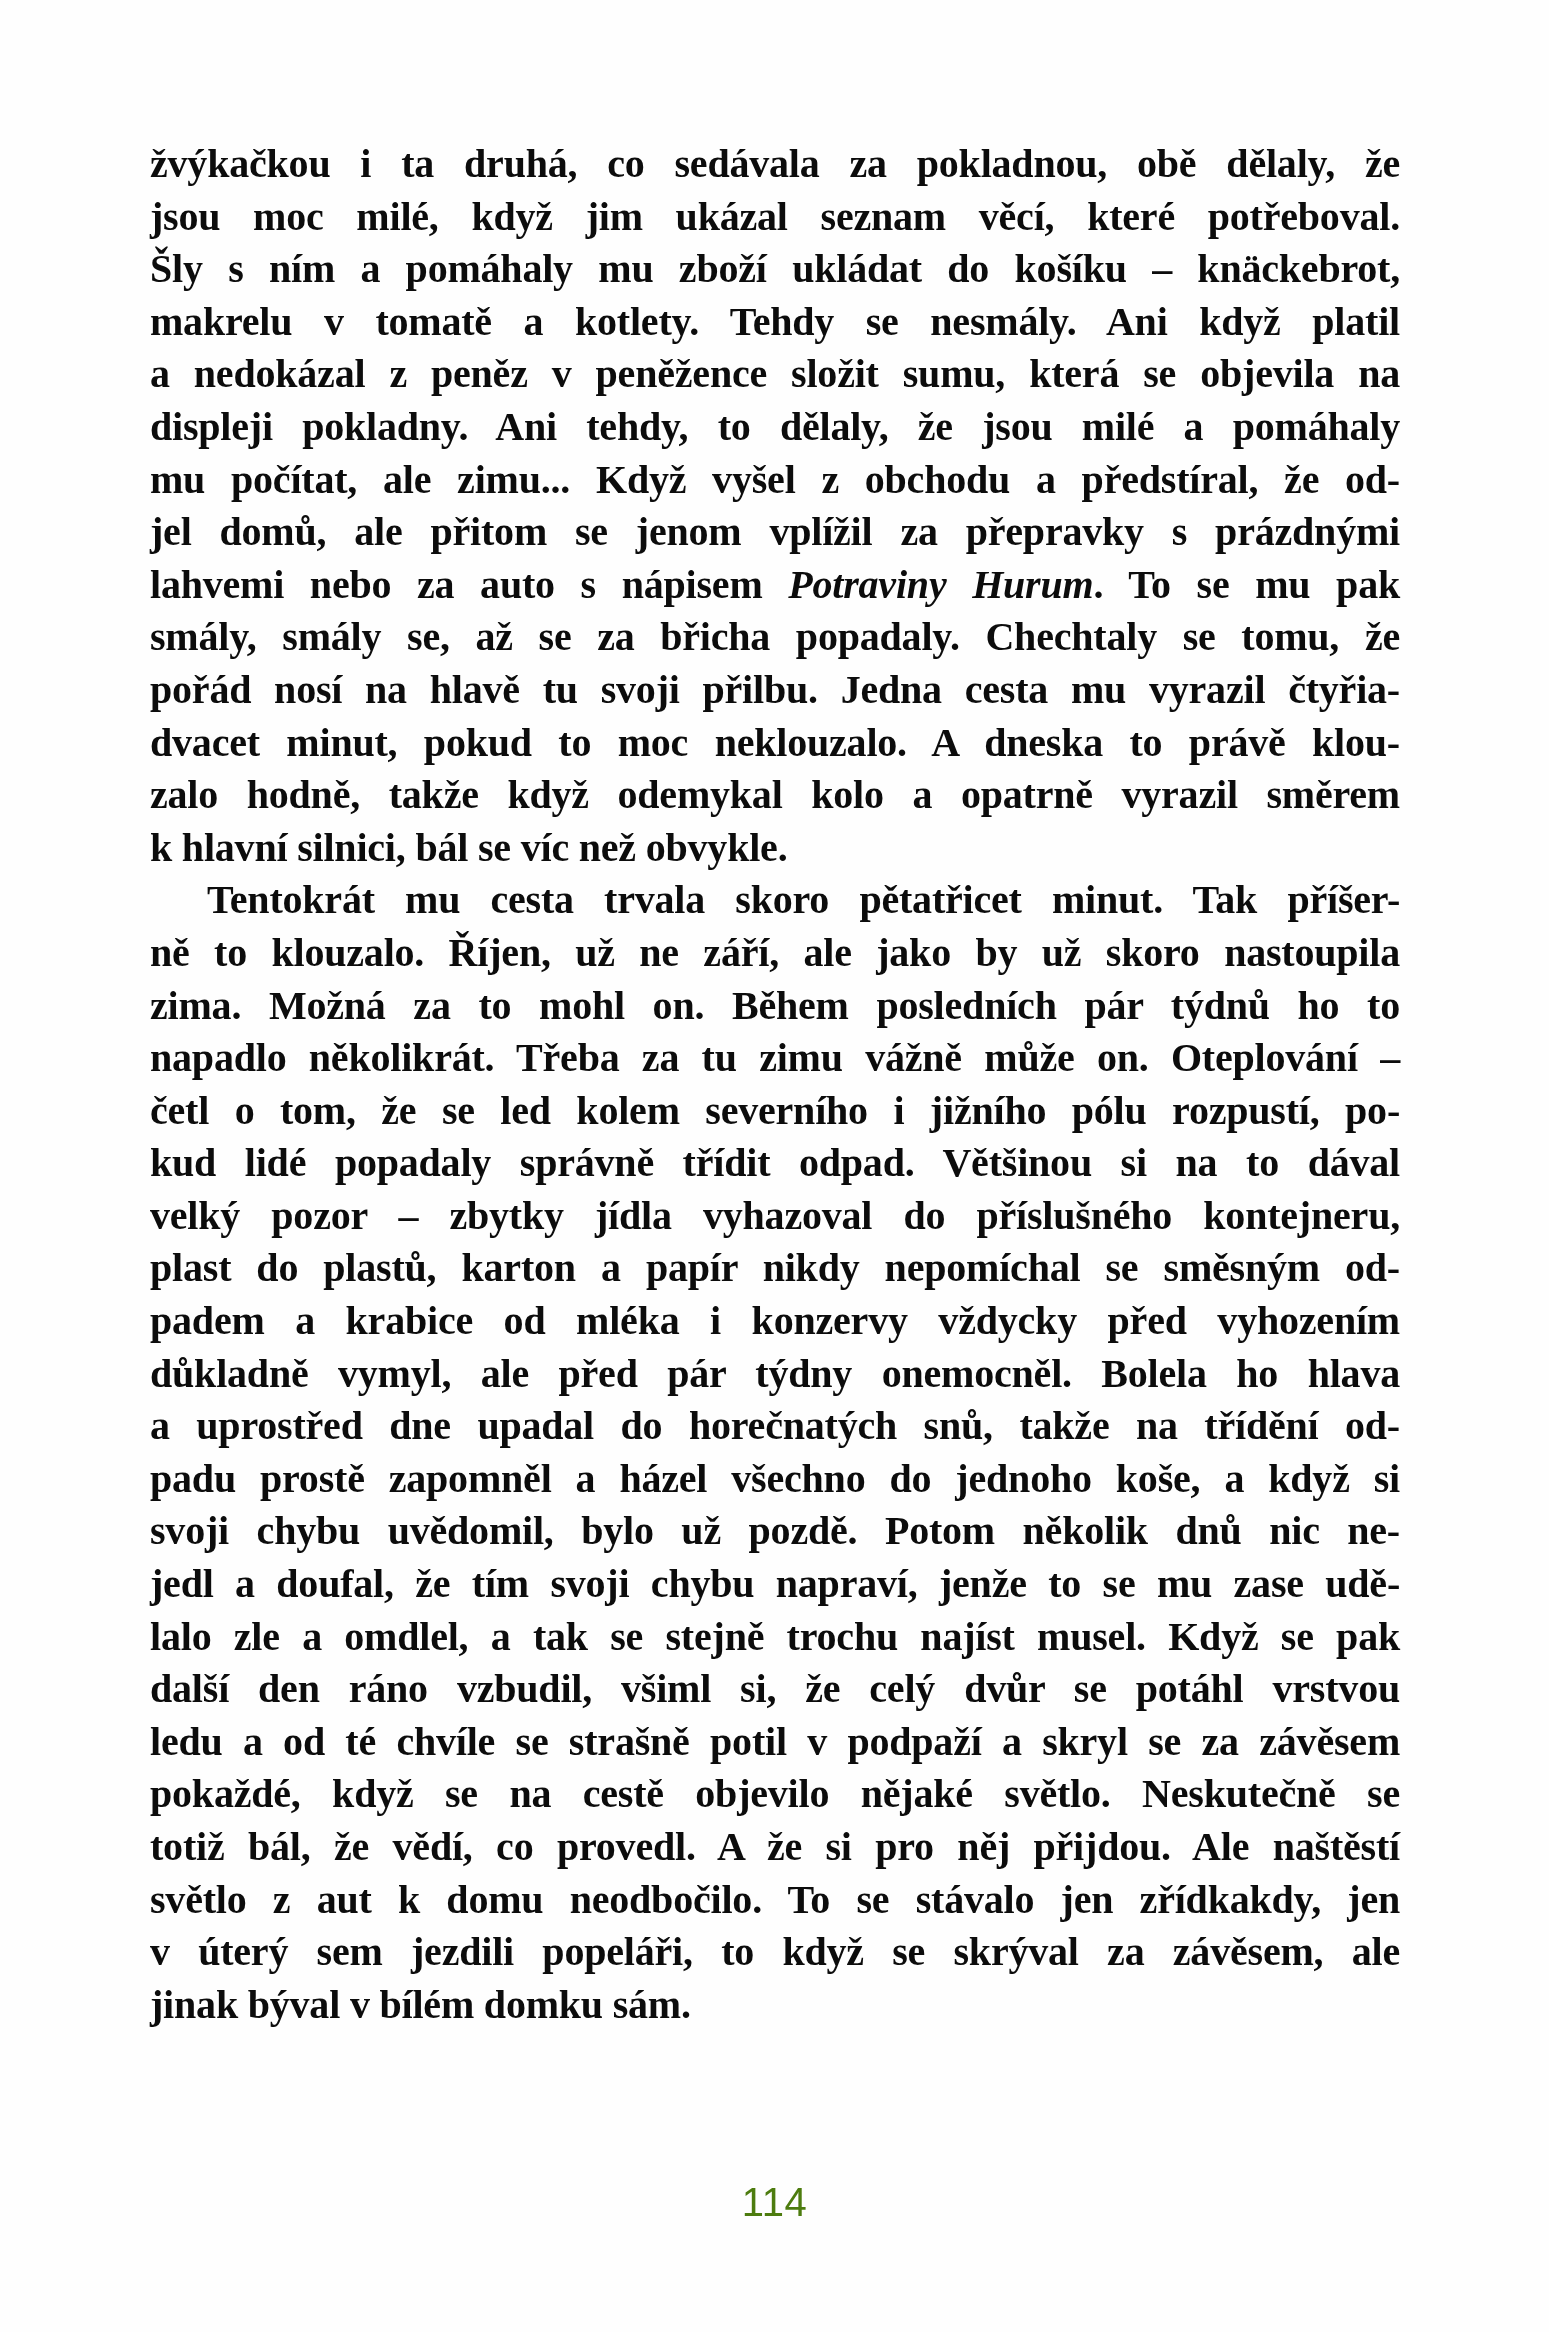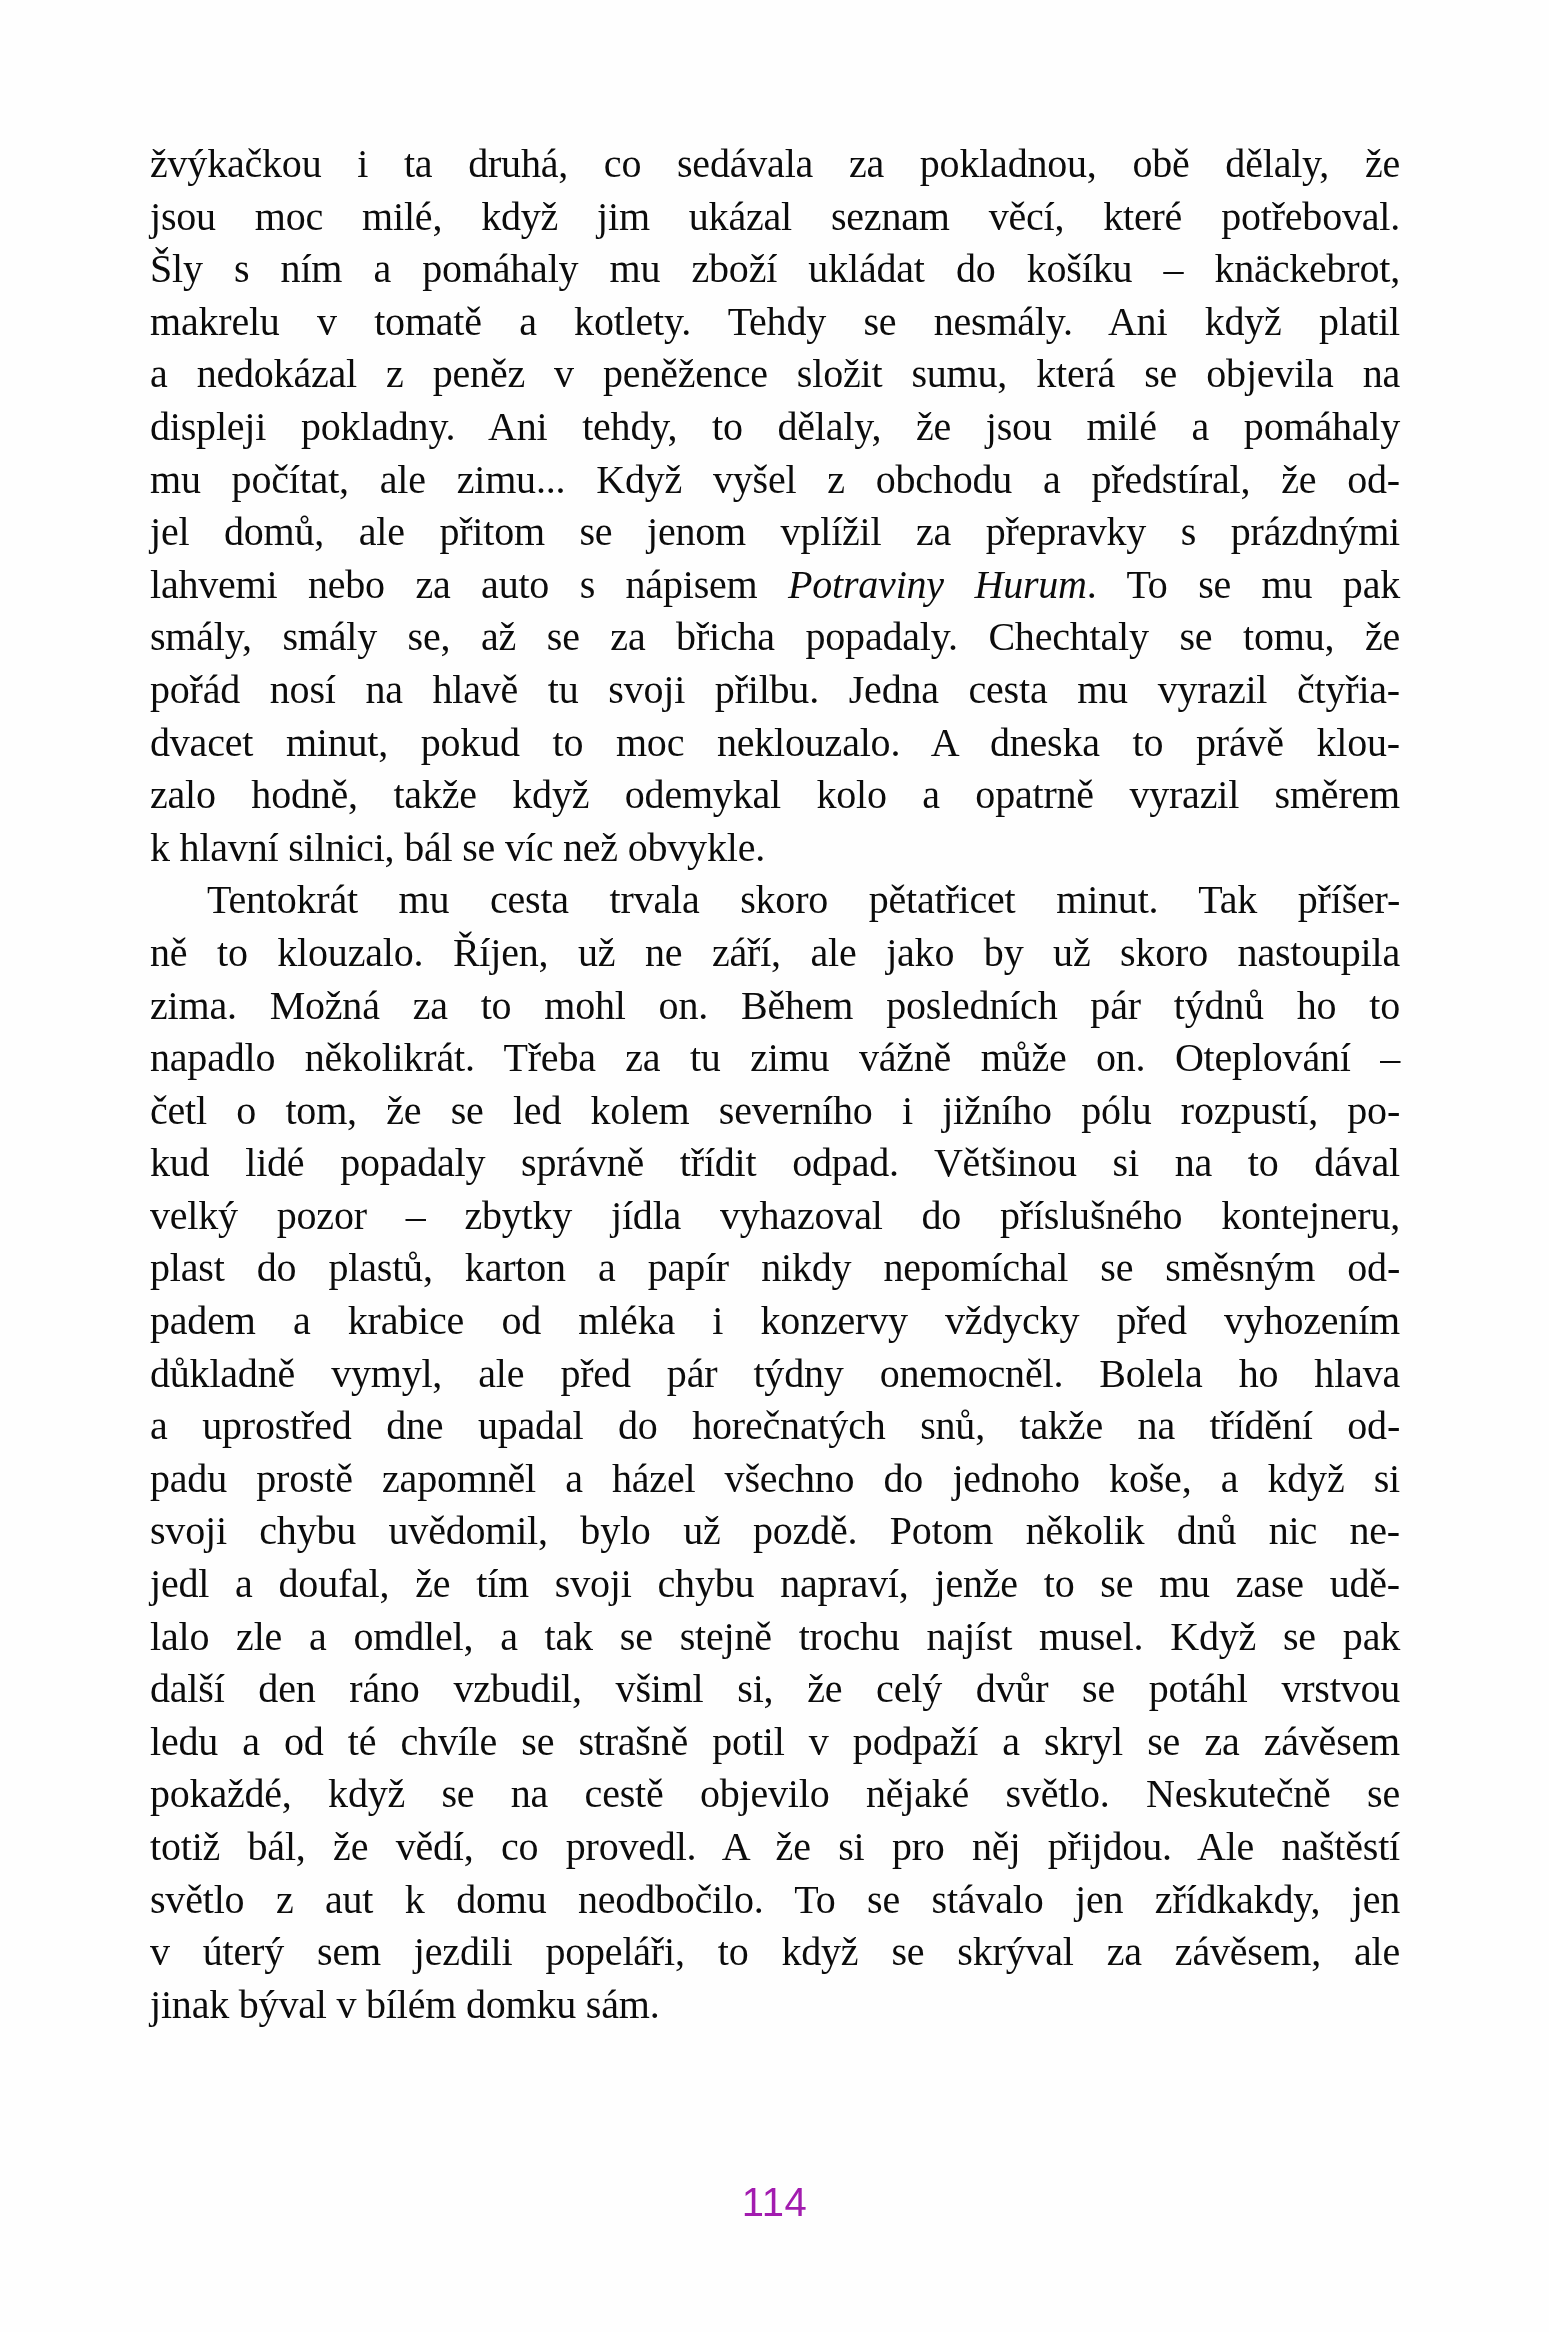--- a/index.html
+++ b/index.html
@@ -26,41 +26,42 @@
     letter-spacing: -0.2px;
   }
   .paragraph {
     margin: 0;
     padding: 0;
   }
   .line {
     text-align: justify;
     text-align-last: justify;
     white-space: nowrap;
+    font-weight: bold;
   }
   .line.last-line {
     text-align-last: left;
   }
   .line.indent {
     text-indent: 57px;
   }
   .italic {
     font-style: italic;
   }
   .footer {
     position: absolute;
     left: 0;
     top: 2180px;
     width: 100%;
     text-align: center;
   }
   .page-number {
     font-family: "Liberation Sans", "DejaVu Sans", sans-serif;
     font-size: 40px;
-    color: #a21caf;
+    color: #4d7c0f;
     letter-spacing: 0.5px;
   }
 </style>
 </head>
 <body>
 
 <div class="page">
   <div class="text-block">
       <div class="paragraph">
         <div class="line">žvýkačkou i ta druhá, co sedávala za pokladnou, obě dělaly, že</div>

